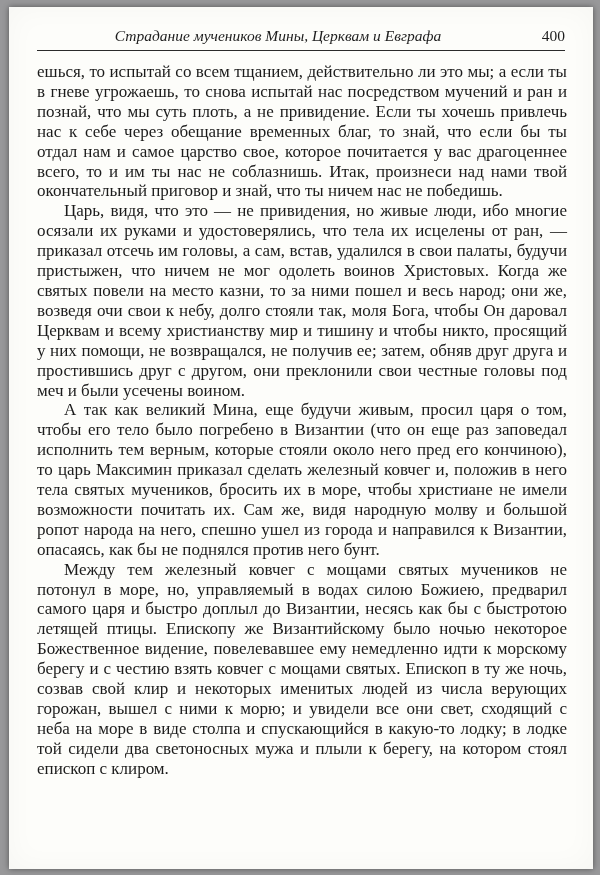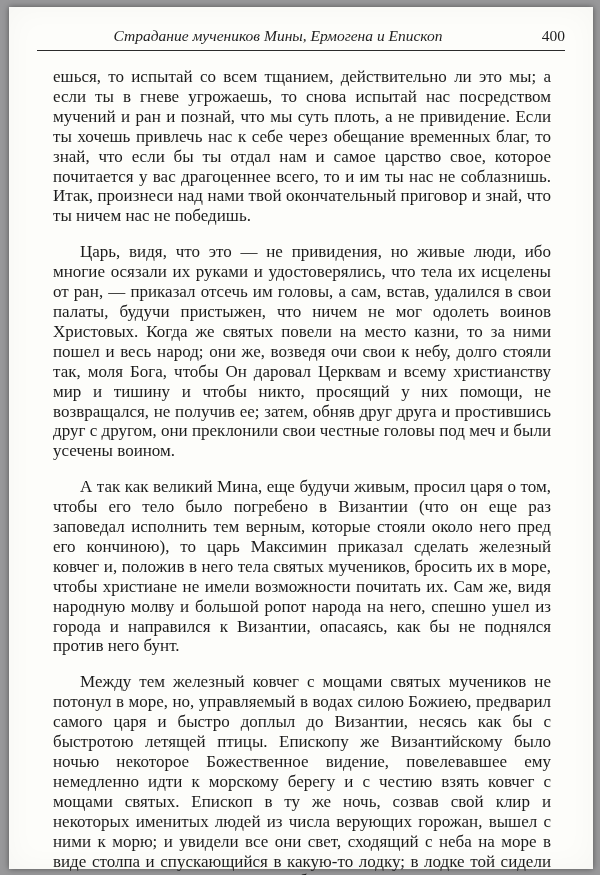--- a/index.html
+++ b/index.html
@@ -50,34 +50,34 @@
     border-bottom: 1.4px solid #2b2b2b;
   }
   .text {
     margin: 11px 26px 0 28px;
     color: #1b1b1b;
     font-size: 17px;
     line-height: 19.9px;
     text-align: justify;
   }
   .text p {
-    margin: 16px;
+    margin: 0;
     padding: 0;
     text-indent: 27px;
   }
   .text p.continuation {
     text-indent: 0;
   }
 </style>
 </head>
 <body>
 
 <div class="page">
   <div class="header">
-    <div class="header-title">Страдание мучеников Мины, Ермогена и Епископ</div>
+    <div class="header-title">Страдание мучеников Мины, Церквам и Евграфа</div>
     <div class="page-number">400</div>
   </div>
   <div class="header-rule"></div>
   <div class="text">
     <p class="continuation">ешься, то испытай со всем тщанием, действительно ли это мы; а если ты в гневе угрожаешь, то снова испытай нас посредством мучений и ран и познай, что мы суть плоть, а не привидение. Если ты хочешь привлечь нас к себе через обещание временных благ, то знай, что если бы ты отдал нам и самое царство свое, которое почитается у вас драгоценнее всего, то и им ты нас не соблазнишь. Итак, произнеси над нами твой окончательный приговор и знай, что ты ничем нас не победишь.</p>
     <p>Царь, видя, что это — не привидения, но живые люди, ибо многие осязали их руками и удостоверялись, что тела их исцелены от ран, — приказал отсечь им головы, а сам, встав, удалился в свои палаты, будучи пристыжен, что ничем не мог одолеть воинов Христовых. Когда же святых повели на место казни, то за ними пошел и весь народ; они же, возведя очи свои к небу, долго стояли так, моля Бога, чтобы Он даровал Церквам и всему христианству мир и тишину и чтобы никто, просящий у них помощи, не возвращался, не получив ее; затем, обняв друг друга и простившись друг с другом, они преклонили свои честные головы под меч и были усечены воином.</p>
     <p>А так как великий Мина, еще будучи живым, просил царя о том, чтобы его тело было погребено в Византии (что он еще раз заповедал исполнить тем верным, которые стояли около него пред его кончиною), то царь Максимин приказал сделать железный ковчег и, положив в него тела святых мучеников, бросить их в море, чтобы христиане не имели возможности почитать их. Сам же, видя народную молву и большой ропот народа на него, спешно ушел из города и направился к Византии, опасаясь, как бы не поднялся против него бунт.</p>
     <p>Между тем железный ковчег с мощами святых мучеников не потонул в море, но, управляемый в водах силою Божиею, предварил самого царя и быстро доплыл до Византии, несясь как бы с быстротою летящей птицы. Епископу же Византийскому было ночью некоторое Божественное видение, повелевавшее ему немедленно идти к морскому берегу и с честию взять ковчег с мощами святых. Епископ в ту же ночь, созвав свой клир и некоторых именитых людей из числа верующих горожан, вышел с ними к морю; и увидели все они свет, сходящий с неба на море в виде столпа и спускающийся в какую-то лодку; в лодке той сидели два светоносных мужа и плыли к берегу, на котором стоял епископ с клиром.</p>
   </div>
 </div>

